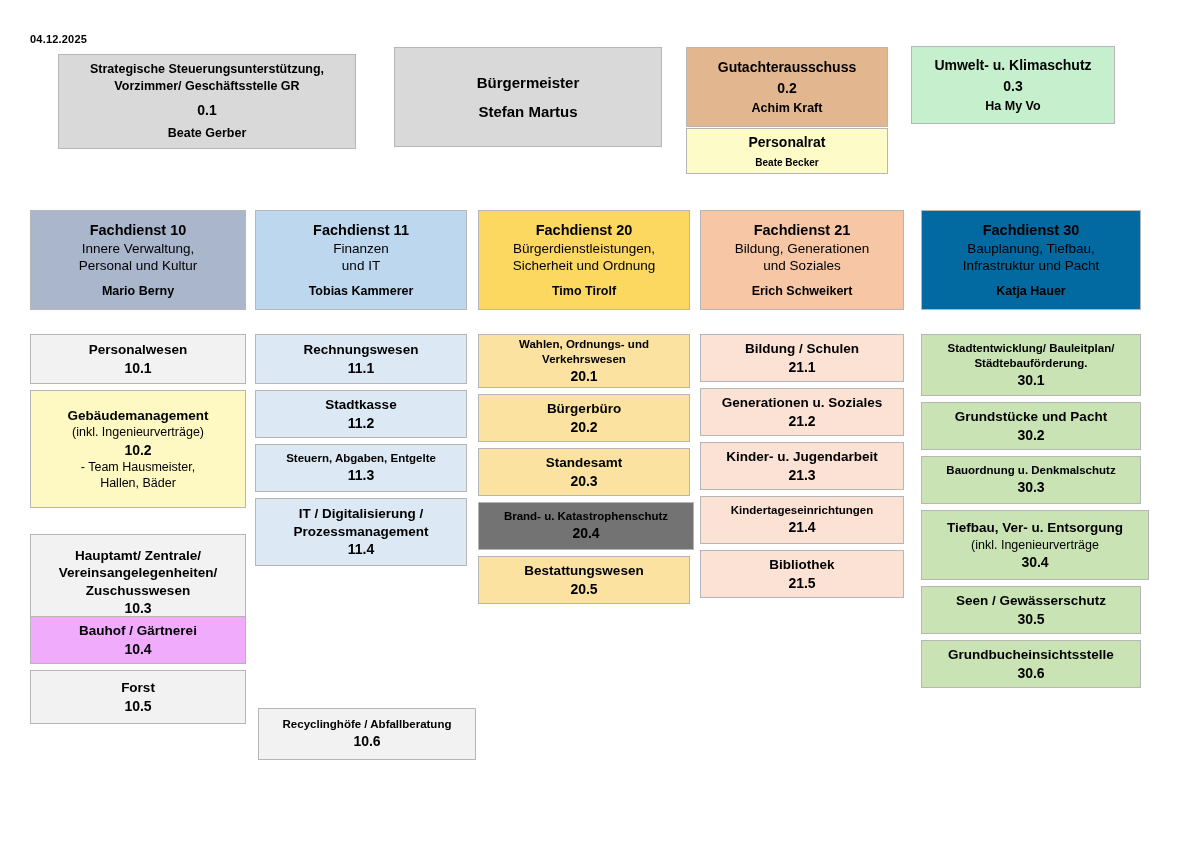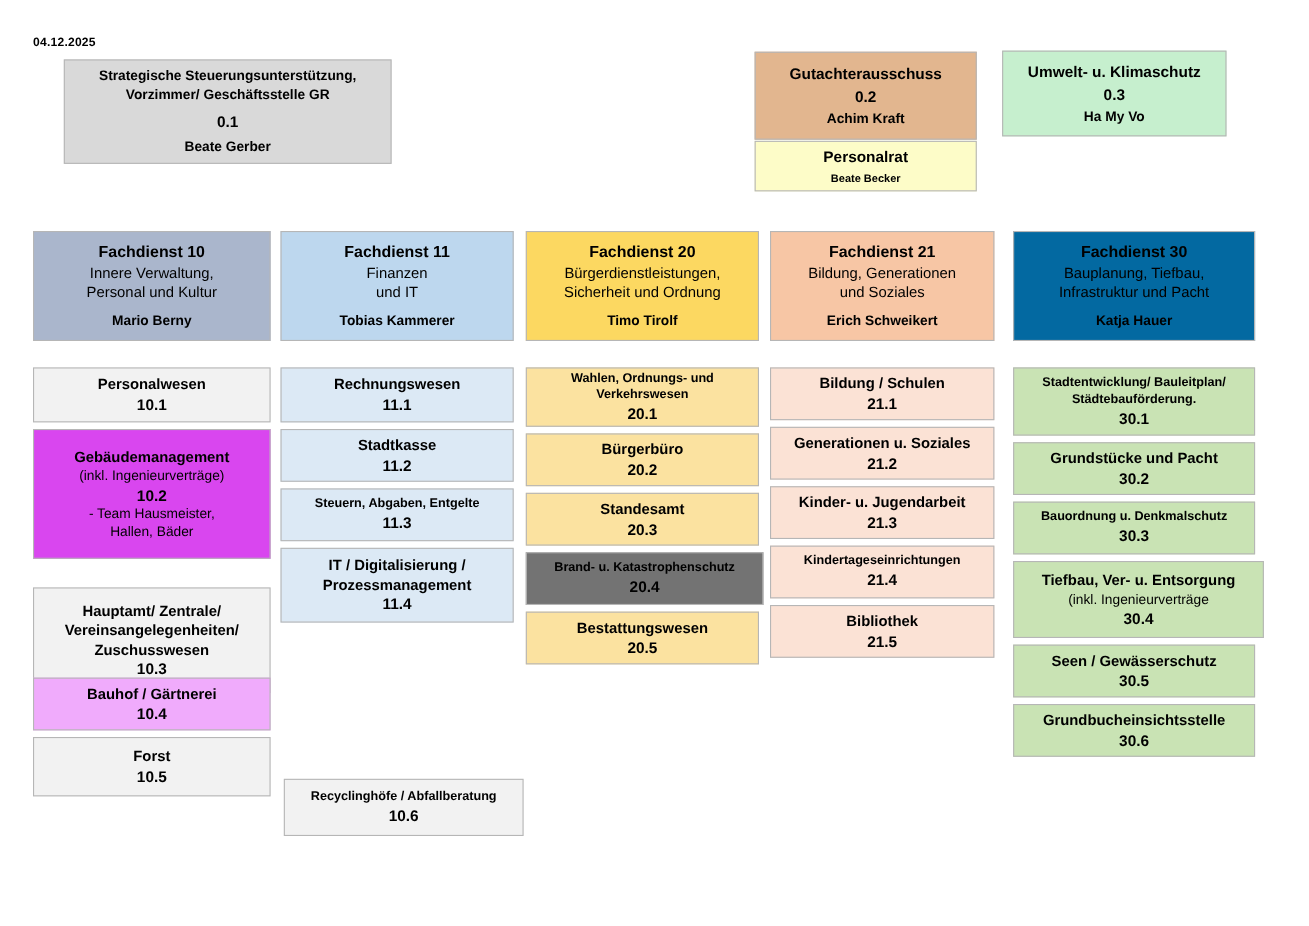--- a/index.html
+++ b/index.html
@@ -116,20 +116,24 @@
 
   <div class="box top-box" id="box-strat" style="background: rgb(217, 217, 217);">
     <div class="ttl">
       <span>Strategische Steuerungsunterstützung,</span><br>
       <span>Vorzimmer/ Geschäftsstelle GR</span>
     </div>
     <div class="code">0.1</div>
     <div class="person">Beate Gerber</div>
   </div>
 
+  <div class="box top-box" id="box-mayor" style="background: rgb(217, 217, 217);">
+    <div class="ttl">Bürgermeister</div>
+    <div class="person">Stefan Martus</div>
+  </div>
 
   <div class="box top-box" id="box-gutachter" style="background: rgb(226, 182, 143);">
     <div class="ttl">Gutachterausschuss</div>
     <div class="code">0.2</div>
     <div class="person">Achim Kraft</div>
   </div>
 
   <div class="box top-box" id="box-personalrat" style="background: rgb(253, 252, 200);">
     <div class="ttl">Personalrat</div>
     <div class="person">Beate Becker</div>
@@ -145,21 +149,21 @@
       <div class="box col-head" style="left: 30px; top: 210px; width: 216px; height: 100px; background: rgb(170, 182, 204);">
         <div class="ttl">Fachdienst 10</div>
         <div class="sub">Innere Verwaltung,</div>
         <div class="sub">Personal und Kultur</div>
         <div class="person">Mario Berny</div>
       </div>
       <div class="box unit" style="left: 30px; top: 334px; width: 216px; height: 50px; background: rgb(242, 242, 242);">
         <div class="ttl">Personalwesen</div>
         <div class="code">10.1</div>
       </div>
-      <div class="box unit" style="left: 30px; top: 390px; width: 216px; height: 118px; background: #d946ef;">
+      <div class="box unit" style="left: 30px; top: 390px; width: 216px; height: 118px; background: #fef9c3;">
         <div class="ttl">Gebäudemanagement</div>
         <div class="sub">(inkl. Ingenieurverträge)</div>
         <div class="code">10.2</div>
         <div class="sub">- Team Hausmeister,</div>
         <div class="sub">Hallen, Bäder</div>
       </div>
       <div class="box unit" style="left: 30px; top: 534px; width: 216px; height: 96px; background: rgb(242, 242, 242);">
         <div class="ttl">Hauptamt/ Zentrale/</div>
         <div class="ttl">Vereinsangelegenheiten/</div>
         <div class="ttl">Zuschusswesen</div>

